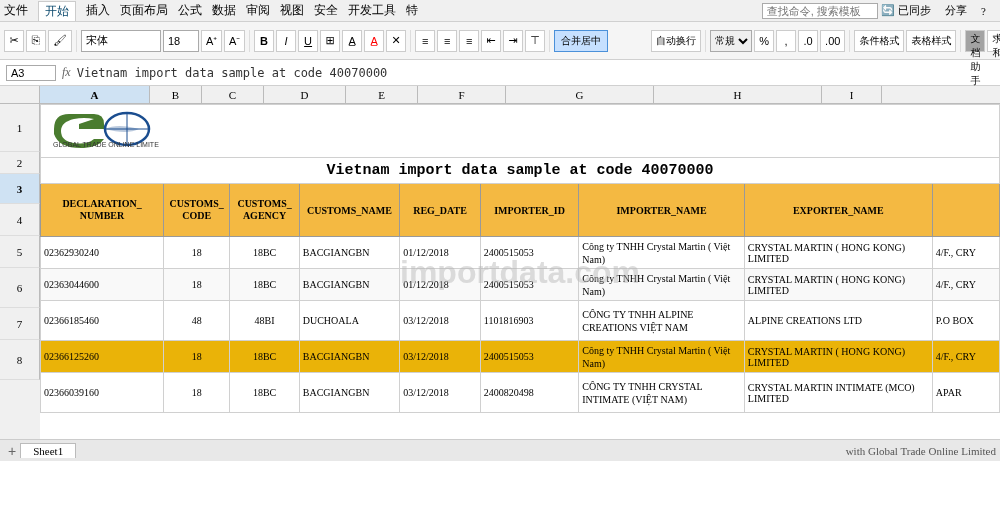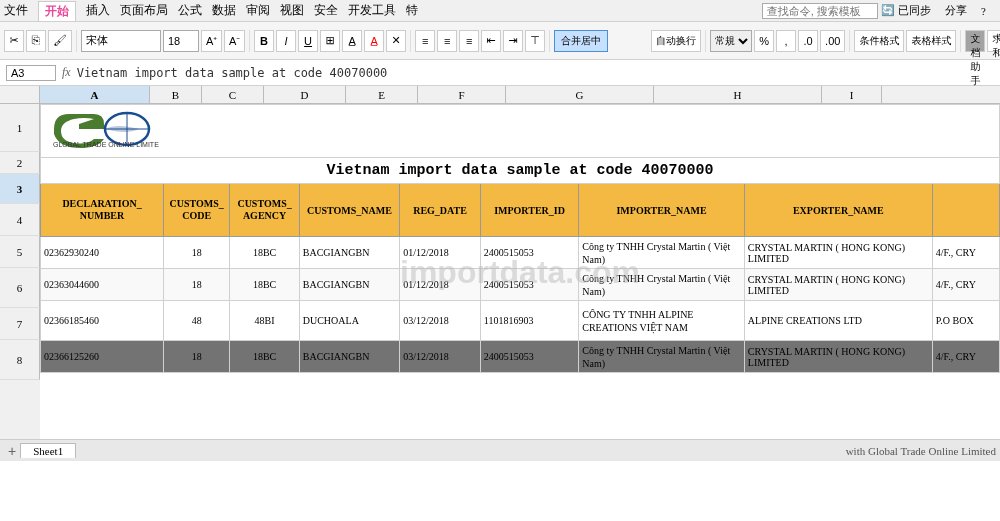--- a/index.html
+++ b/index.html
@@ -1,19 +1,19 @@
 <!DOCTYPE html>
 <html><head>
   <meta charset="utf-8">
   <style>
     * { margin: 0; padding: 0; box-sizing: border-box; }
     body { font-family: 'SimSun', '宋体', serif; font-size: 12px; background: #fff; width: 1000px; height: 521px; overflow: hidden; }
     .menu-bar { display: flex; align-items: center; background: #f0f0f0; padding: 2px 4px; font-size: 12px; height: 22px; border-bottom: 1px solid #d0d0d0; }
     .menu-bar span { margin-right: 10px; cursor: pointer; font-size: 12px; }
-    .menu-bar .active-tab { background: #fff; border: 1px solid #ccc; border-bottom: none; padding: 1px 6px; color: #ec4899; font-weight: bold; }
+    .menu-bar .active-tab { background: #fff; border: 1px solid #ccc; border-bottom: none; padding: 1px 6px; color: #0c4a6e; font-weight: normal; }
     .menu-bar .search-box { margin-left: auto; display: flex; align-items: center; }
     .menu-bar .search-box input { font-size: 11px; padding: 1px 4px; border: 1px solid #aaa; width: 120px; }
     .fmt-group { display: flex; align-items: center; border-right: 1px solid #ddd; padding-right: 4px; margin-right: 2px; gap: 2px; }
     .fmt-btn { font-size: 11px; padding: 1px 4px; background: #fff; border: 1px solid #ccc; cursor: pointer; min-width: 20px; text-align: center; height: 22px; }
     .fmt-btn.bold { font-weight: bold; }
     .fmt-btn.active { background: #c6e0ff; border-color: #4a90d9; }
     .font-name { font-size: 11px; border: 1px solid #aaa; padding: 1px 4px; height: 22px; width: 80px; }
     .font-size { font-size: 11px; border: 1px solid #aaa; padding: 1px 4px; height: 22px; width: 36px; }
     .cell-ref { font-size: 11px; border: 1px solid #aaa; padding: 1px 4px; width: 50px; margin-right: 6px; }
   </style>
@@ -210,31 +210,42 @@
           <td style="border:1px solid #d0d0d0;font-size:10px;padding:2px 3px;">02366185460</td>
           <td style="border:1px solid #d0d0d0;font-size:10px;padding:2px 3px;text-align:center;">48</td>
           <td style="border:1px solid #d0d0d0;font-size:10px;padding:2px 3px;text-align:center;">48BI</td>
           <td style="border:1px solid #d0d0d0;font-size:10px;padding:2px 3px;">DUCHOALA</td>
           <td style="border:1px solid #d0d0d0;font-size:10px;padding:2px 3px;">03/12/2018</td>
           <td style="border:1px solid #d0d0d0;font-size:10px;padding:2px 3px;">1101816903</td>
           <td style="border:1px solid #d0d0d0;font-size:10px;padding:2px 3px;white-space:normal;line-height:1.3;">CÔNG TY TNHH ALPINE CREATIONS VIỆT NAM</td>
           <td style="border:1px solid #d0d0d0;font-size:10px;padding:2px 3px;">ALPINE CREATIONS  LTD</td>
           <td style="border:1px solid #d0d0d0;font-size:10px;padding:2px 3px;">P.O BOX</td>
         </tr>
-        <tr style="height:32px;background:#737373;">
+        <tr style="height:32px;background:#eab308;">
           <td style="border:1px solid #d0d0d0;font-size:10px;padding:2px 3px;">02366125260</td>
           <td style="border:1px solid #d0d0d0;font-size:10px;padding:2px 3px;text-align:center;">18</td>
           <td style="border:1px solid #d0d0d0;font-size:10px;padding:2px 3px;text-align:center;">18BC</td>
           <td style="border:1px solid #d0d0d0;font-size:10px;padding:2px 3px;">BACGIANGBN</td>
           <td style="border:1px solid #d0d0d0;font-size:10px;padding:2px 3px;">03/12/2018</td>
           <td style="border:1px solid #d0d0d0;font-size:10px;padding:2px 3px;">2400515053</td>
           <td style="border:1px solid #d0d0d0;font-size:10px;padding:2px 3px;white-space:normal;line-height:1.3;">Công ty TNHH Crystal Martin ( Việt Nam)</td>
           <td style="border:1px solid #d0d0d0;font-size:10px;padding:2px 3px;">CRYSTAL MARTIN ( HONG KONG) LIMITED</td>
           <td style="border:1px solid #d0d0d0;font-size:10px;padding:2px 3px;">4/F., CRY</td>
         </tr>
+        <tr style="height:40px;background:#fff;">
+          <td style="border:1px solid #d0d0d0;font-size:10px;padding:2px 3px;">02366039160</td>
+          <td style="border:1px solid #d0d0d0;font-size:10px;padding:2px 3px;text-align:center;">18</td>
+          <td style="border:1px solid #d0d0d0;font-size:10px;padding:2px 3px;text-align:center;">18BC</td>
+          <td style="border:1px solid #d0d0d0;font-size:10px;padding:2px 3px;">BACGIANGBN</td>
+          <td style="border:1px solid #d0d0d0;font-size:10px;padding:2px 3px;">03/12/2018</td>
+          <td style="border:1px solid #d0d0d0;font-size:10px;padding:2px 3px;">2400820498</td>
+          <td style="border:1px solid #d0d0d0;font-size:10px;padding:2px 3px;white-space:normal;line-height:1.3;">CÔNG TY TNHH CRYSTAL INTIMATE (VIỆT NAM)</td>
+          <td style="border:1px solid #d0d0d0;font-size:10px;padding:2px 3px;">CRYSTAL MARTIN INTIMATE (MCO) LIMITED</td>
+          <td style="border:1px solid #d0d0d0;font-size:10px;padding:2px 3px;">APAR</td>
+        </tr>
       </tbody>
         </table>
     </div>
   </div>
 </div>
 
 <div style="display:flex;align-items:center;background:#e8e8e8;border-top:1px solid #ccc;padding:0 4px;height:22px;">
   <button style="font-size:14px;background:none;border:none;cursor:pointer;padding:0 4px;color:#666;">+</button>
   <div style="display:flex;gap:2px;">
     <div style="font-size:11px;padding:1px 12px;background:#fff;border:1px solid #bbb;border-bottom:none;cursor:pointer;">Sheet1</div>

